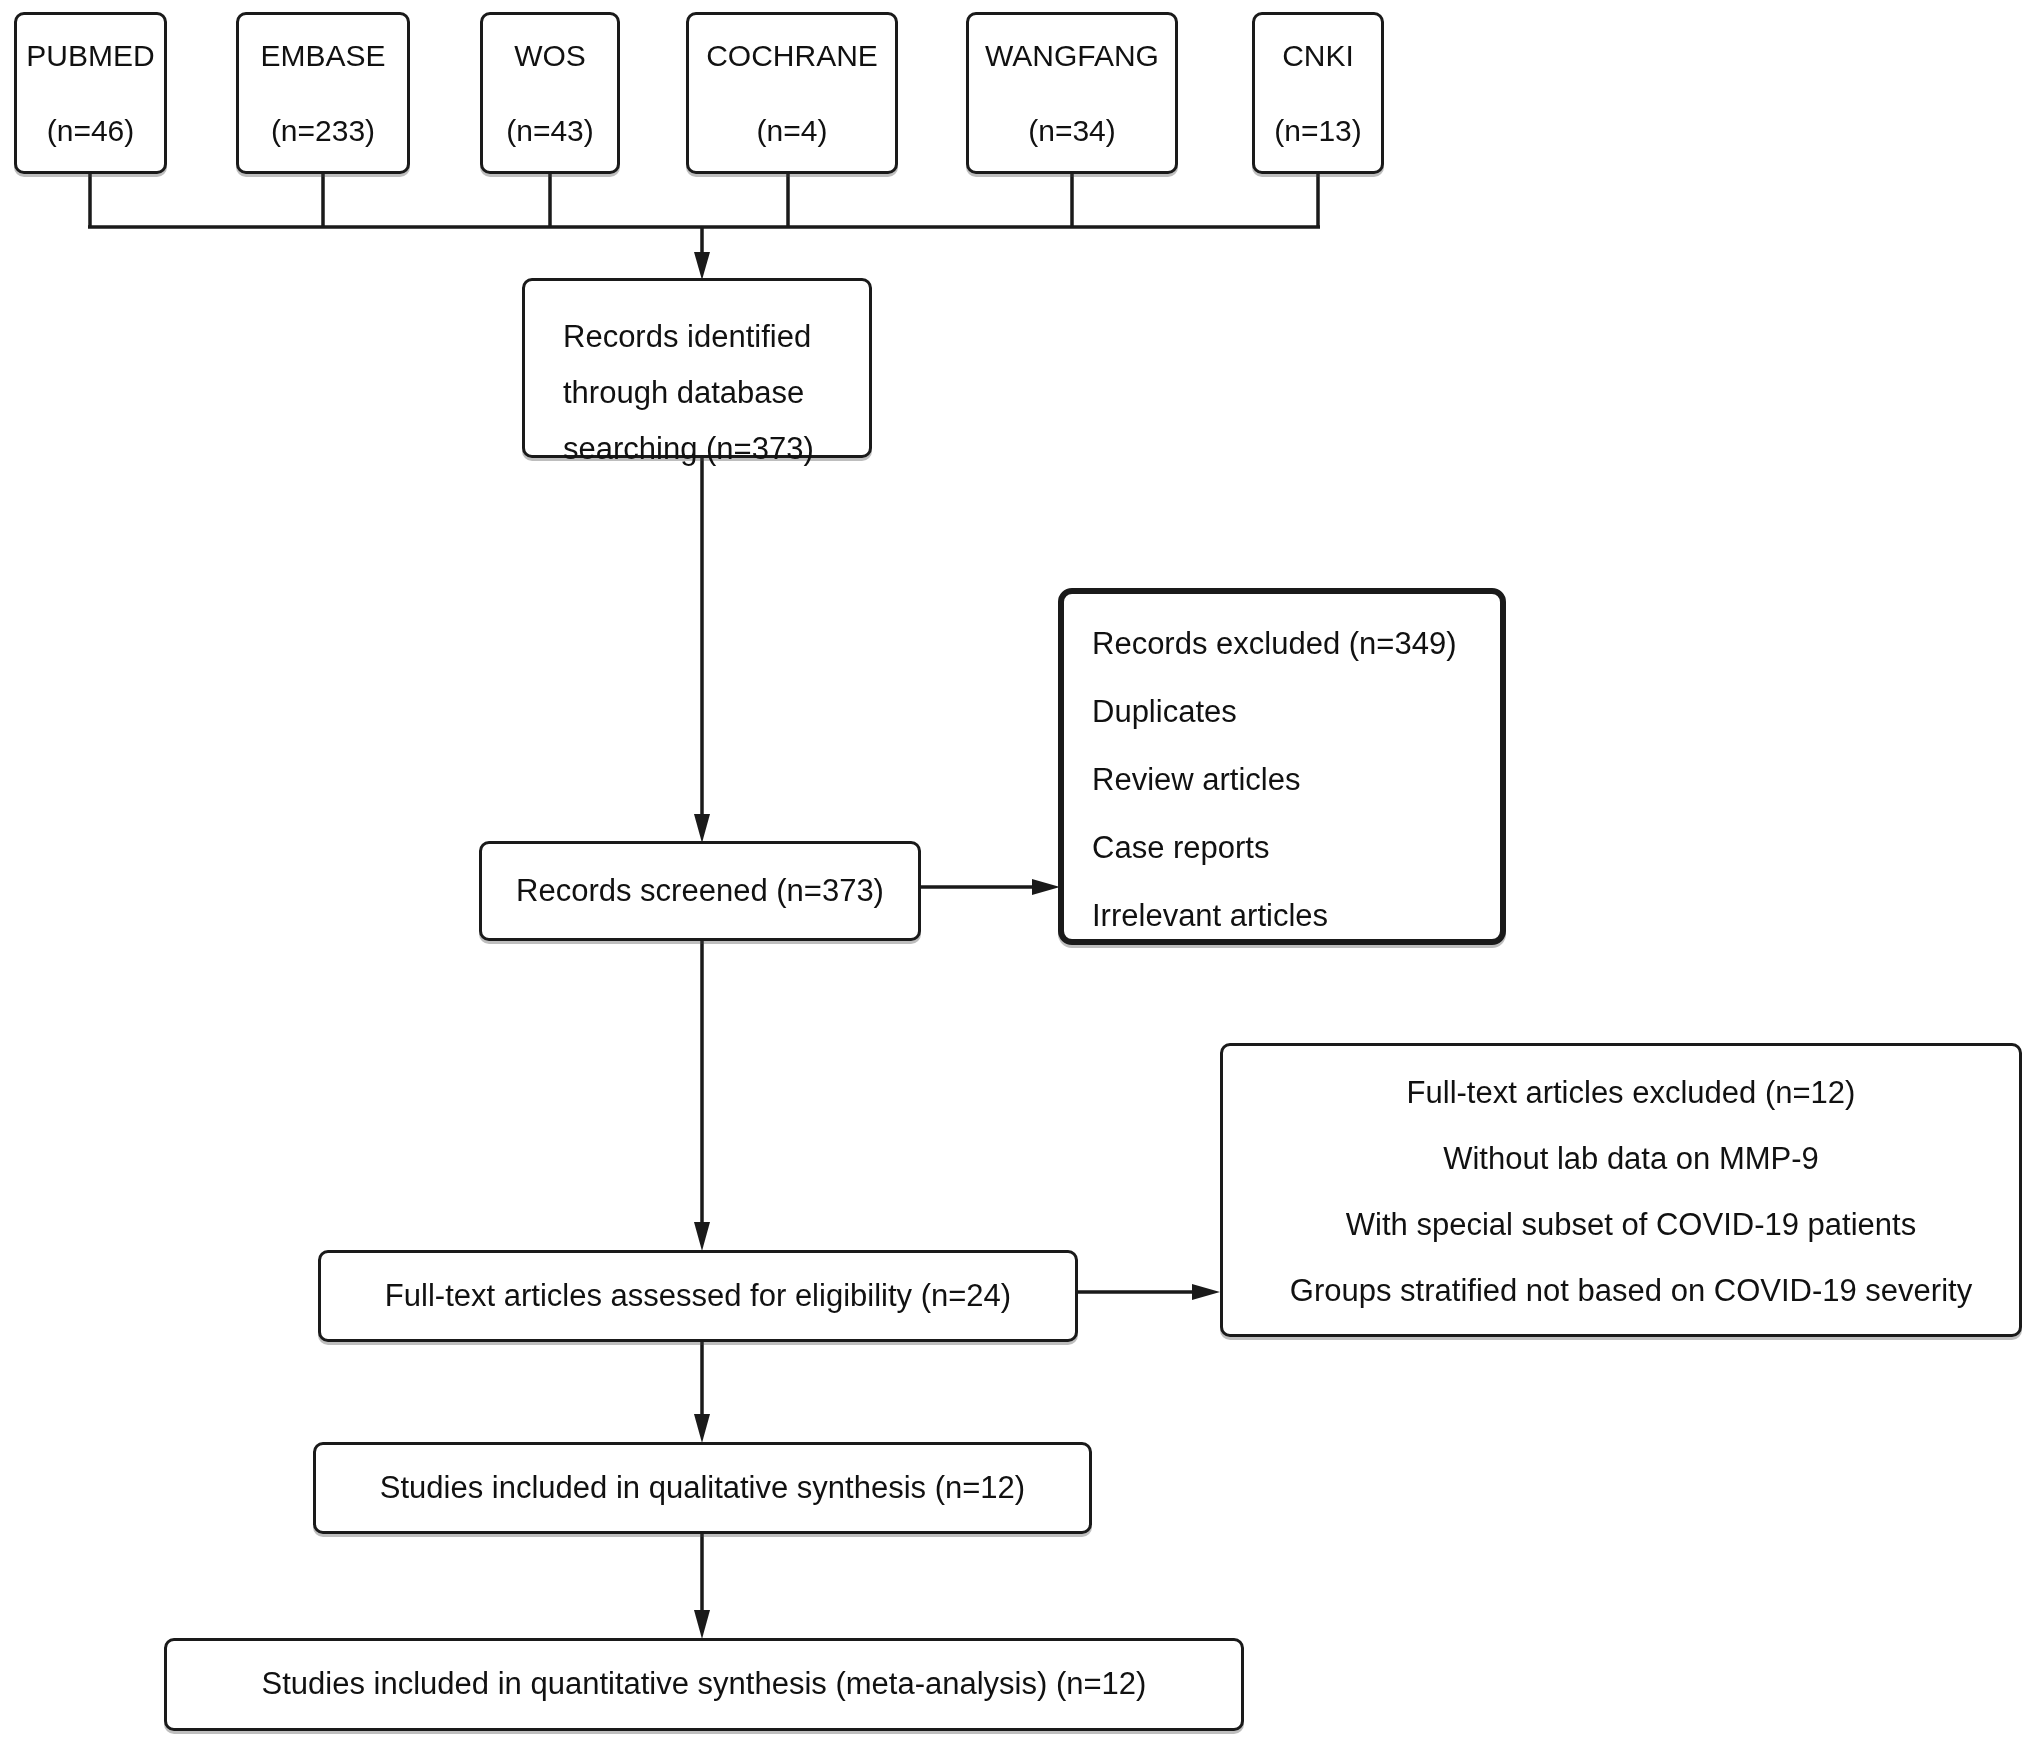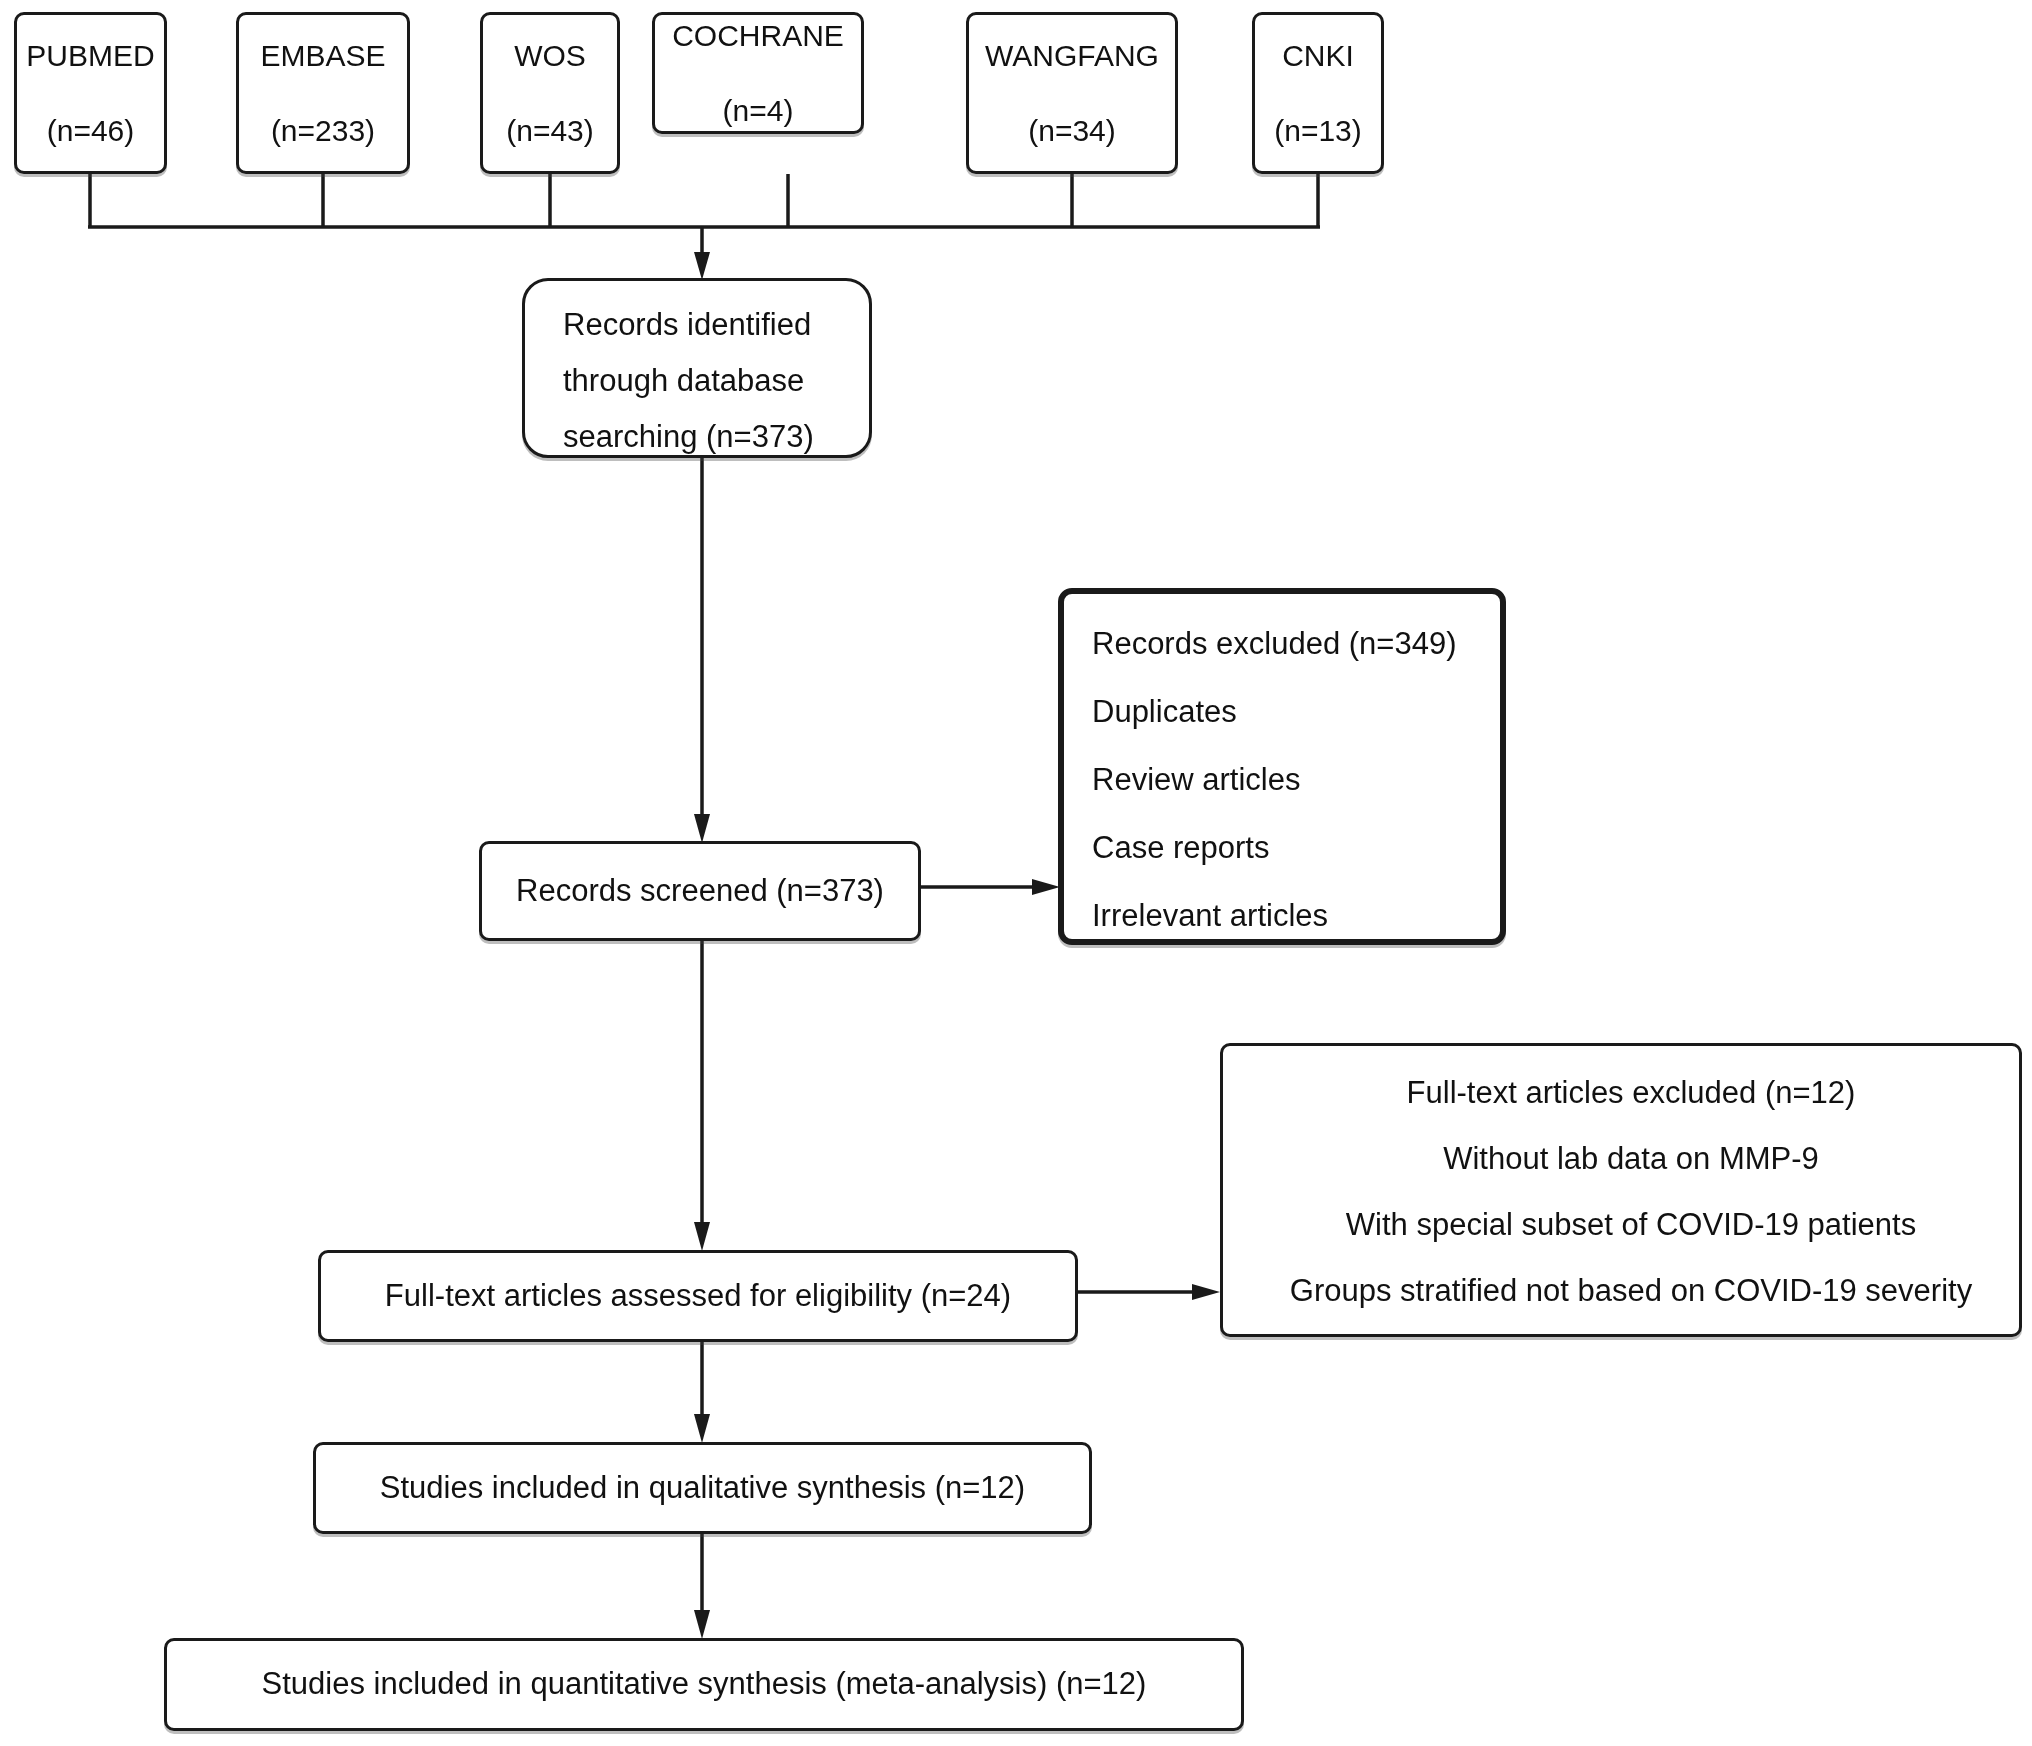--- a/index.html
+++ b/index.html
@@ -31,21 +31,21 @@
   .src-box{
     display:flex;flex-direction:column;align-items:center;justify-content:center;
     text-align:center;font-size:30px;gap:38px;
   }
   .center-box{
     display:flex;align-items:center;justify-content:center;
     text-align:center;white-space:nowrap;
   }
   .list-box{display:flex;flex-direction:column;justify-content:flex-start;}
   .list-box .ln{white-space:nowrap;}
-  #identified-box{padding:16px 10px 10px 38px;border-radius:26px;}
+  #identified-box{padding:28px 10px 10px 38px;}
   #identified-box .ln{line-height:56px;}
   #records-excluded-box{border-width:6px;border-radius:14px;padding:16px 10px 10px 28px;margin-top:15px;}
   #records-excluded-box .ln{line-height:68px;}
   #fulltext-excluded-box{padding:14px 10px 10px 30px;align-items:center;}
   #fulltext-excluded-box .ln{line-height:66px;}
 </style>
 </head>
 <body>
 
 <div id="stage">
@@ -79,21 +79,21 @@
     <div class="ln">(n=46)</div>
   </div>
   <div class="box src-box" style="left:236px;top:12px;width:174px;height:162px;">
     <div class="ln">EMBASE</div>
     <div class="ln">(n=233)</div>
   </div>
   <div class="box src-box" style="left:480px;top:12px;width:140px;height:162px;">
     <div class="ln">WOS</div>
     <div class="ln">(n=43)</div>
   </div>
-  <div class="box src-box" style="left:652px;top:12px;width:212px;height:122px;">
+  <div class="box src-box" style="left:686px;top:12px;width:212px;height:162px;">
     <div class="ln">COCHRANE</div>
     <div class="ln">(n=4)</div>
   </div>
   <div class="box src-box" style="left:966px;top:12px;width:212px;height:162px;">
     <div class="ln">WANGFANG</div>
     <div class="ln">(n=34)</div>
   </div>
   <div class="box src-box" style="left:1252px;top:12px;width:132px;height:162px;">
     <div class="ln">CNKI</div>
     <div class="ln">(n=13)</div>

